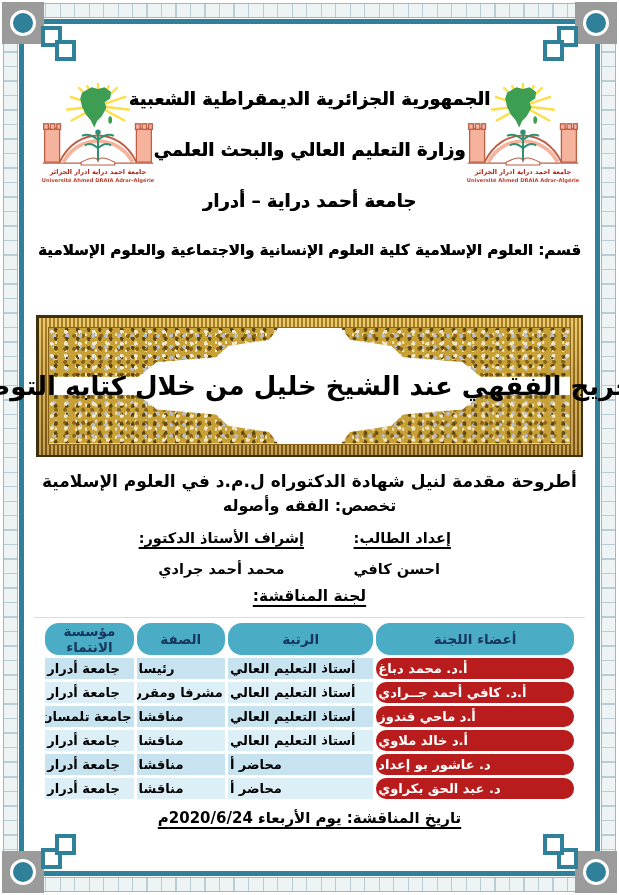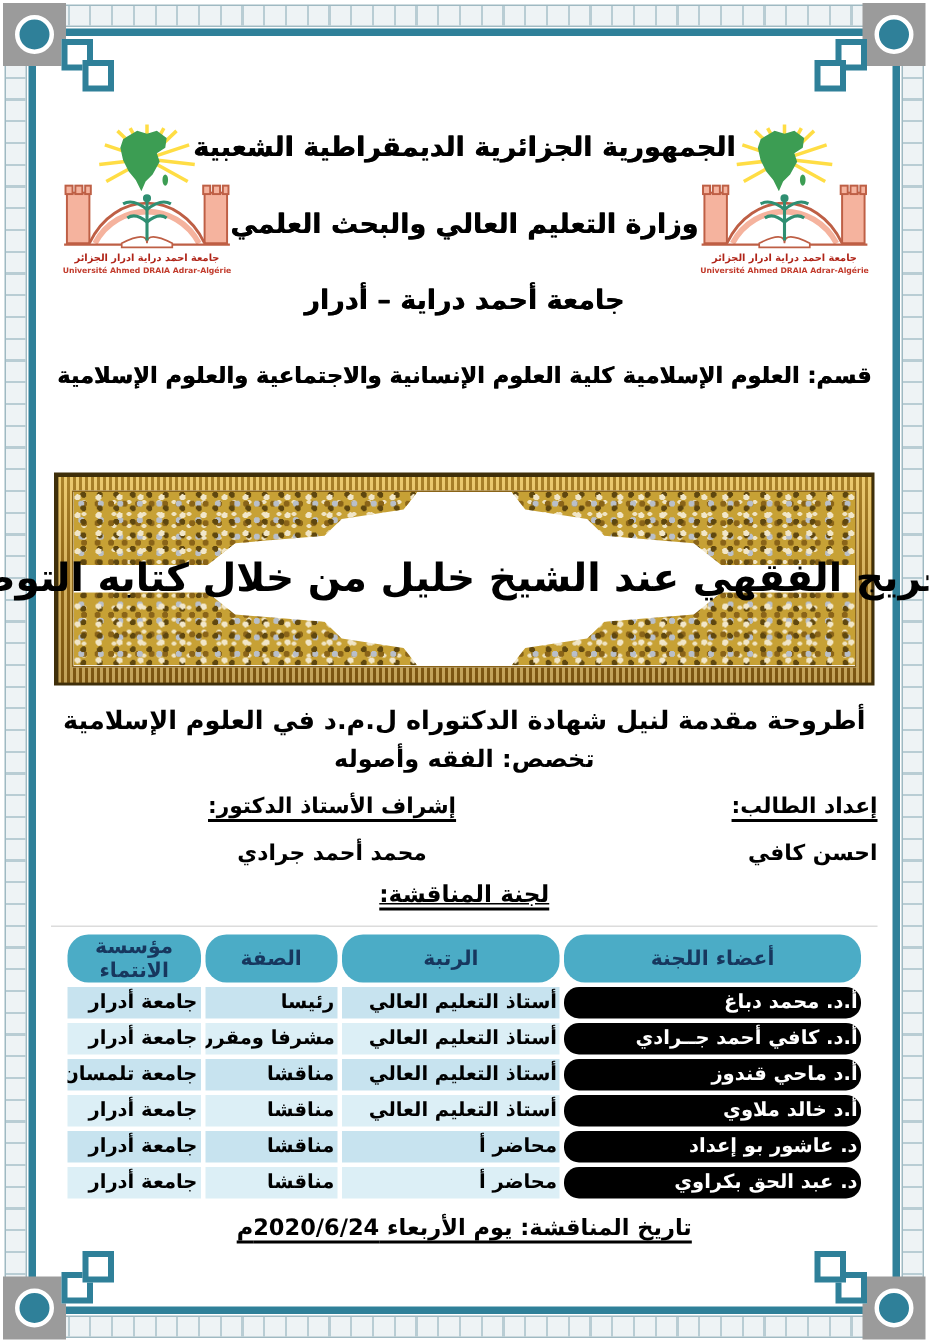--- a/index.html
+++ b/index.html
@@ -59,32 +59,32 @@
   .orn-tr{right:0;top:0;transform:scaleX(-1);}
   .orn-bl{left:0;bottom:0;transform:scaleY(-1);}
   .orn-br{right:0;bottom:0;transform:scale(-1,-1);}
   .thesis-title{position:absolute;inset:0;display:flex;align-items:center;justify-content:center;
     font-size:26px;font-weight:bold;z-index:2;white-space:nowrap;}
 
   .thesis-type{margin-top:14px;font-weight:bold;font-size:17px;}
   .specialty{margin-top:5px;font-weight:bold;font-size:16px;}
 
   .people-row{display:flex;margin-top:15px;font-weight:bold;font-size:14.5px;}
-  .col-student{width:42%;text-align:right;}
+  .col-student{width:42%;text-align:left;}
   .col-supervisor{width:48%;text-align:center;}
   .u{text-decoration:underline;text-underline-offset:4px;text-decoration-thickness:1.5px;}
 
-  .committee-heading{margin-top:10px;font-weight:bold;font-size:15.5px;text-decoration:underline;}
+  .committee-heading{margin-top:10px;font-weight:bold;font-size:15.5px;}
   .table-topline{margin-top:12px;border-top:1px solid #dcdcdc;}
 
   table.committee{width:97%;margin:2px auto 0;border-collapse:separate;border-spacing:3px 3px;
     font-size:13px;font-weight:bold;table-layout:fixed;}
   table.committee th{background:#4BACC6;color:#17375E;height:21px;font-size:13.5px;padding:0 2px;border-radius:14px;}
-  table.committee td{height:21px;text-align:right;padding:0 2px;overflow:hidden;white-space:nowrap;}
-  td.name-cell{background:#000000;color:#fff;border-radius:10px;}
+  table.committee td{height:21px;text-align:left;padding:0 2px;overflow:hidden;white-space:nowrap;}
+  td.name-cell{background:#b91c1c;color:#fff;border-radius:10px;}
   tr.band-a td.data-cell{background:#C7E3EF;}
   tr.band-b td.data-cell{background:#DCEFF6;}
 
   .date-line{margin-top:7px;font-weight:bold;font-size:15px;}
 </style>
 </head>
 <body>
 
 <div class="page">
 

